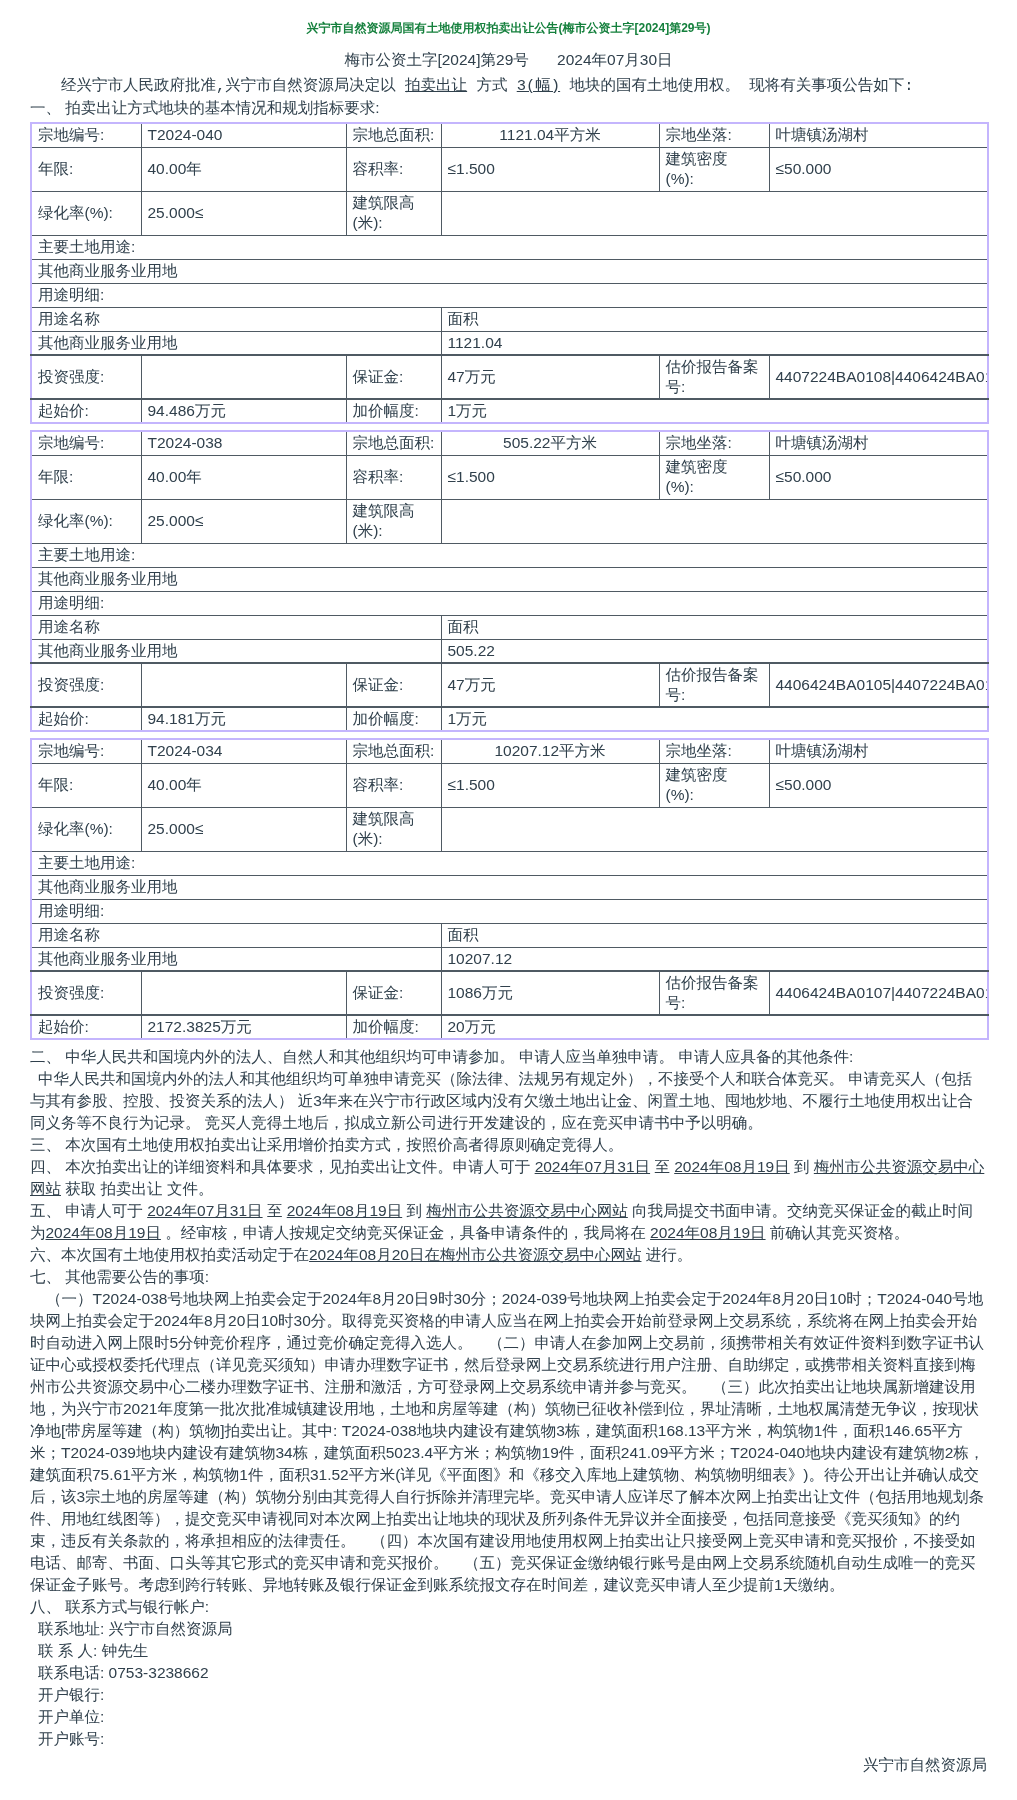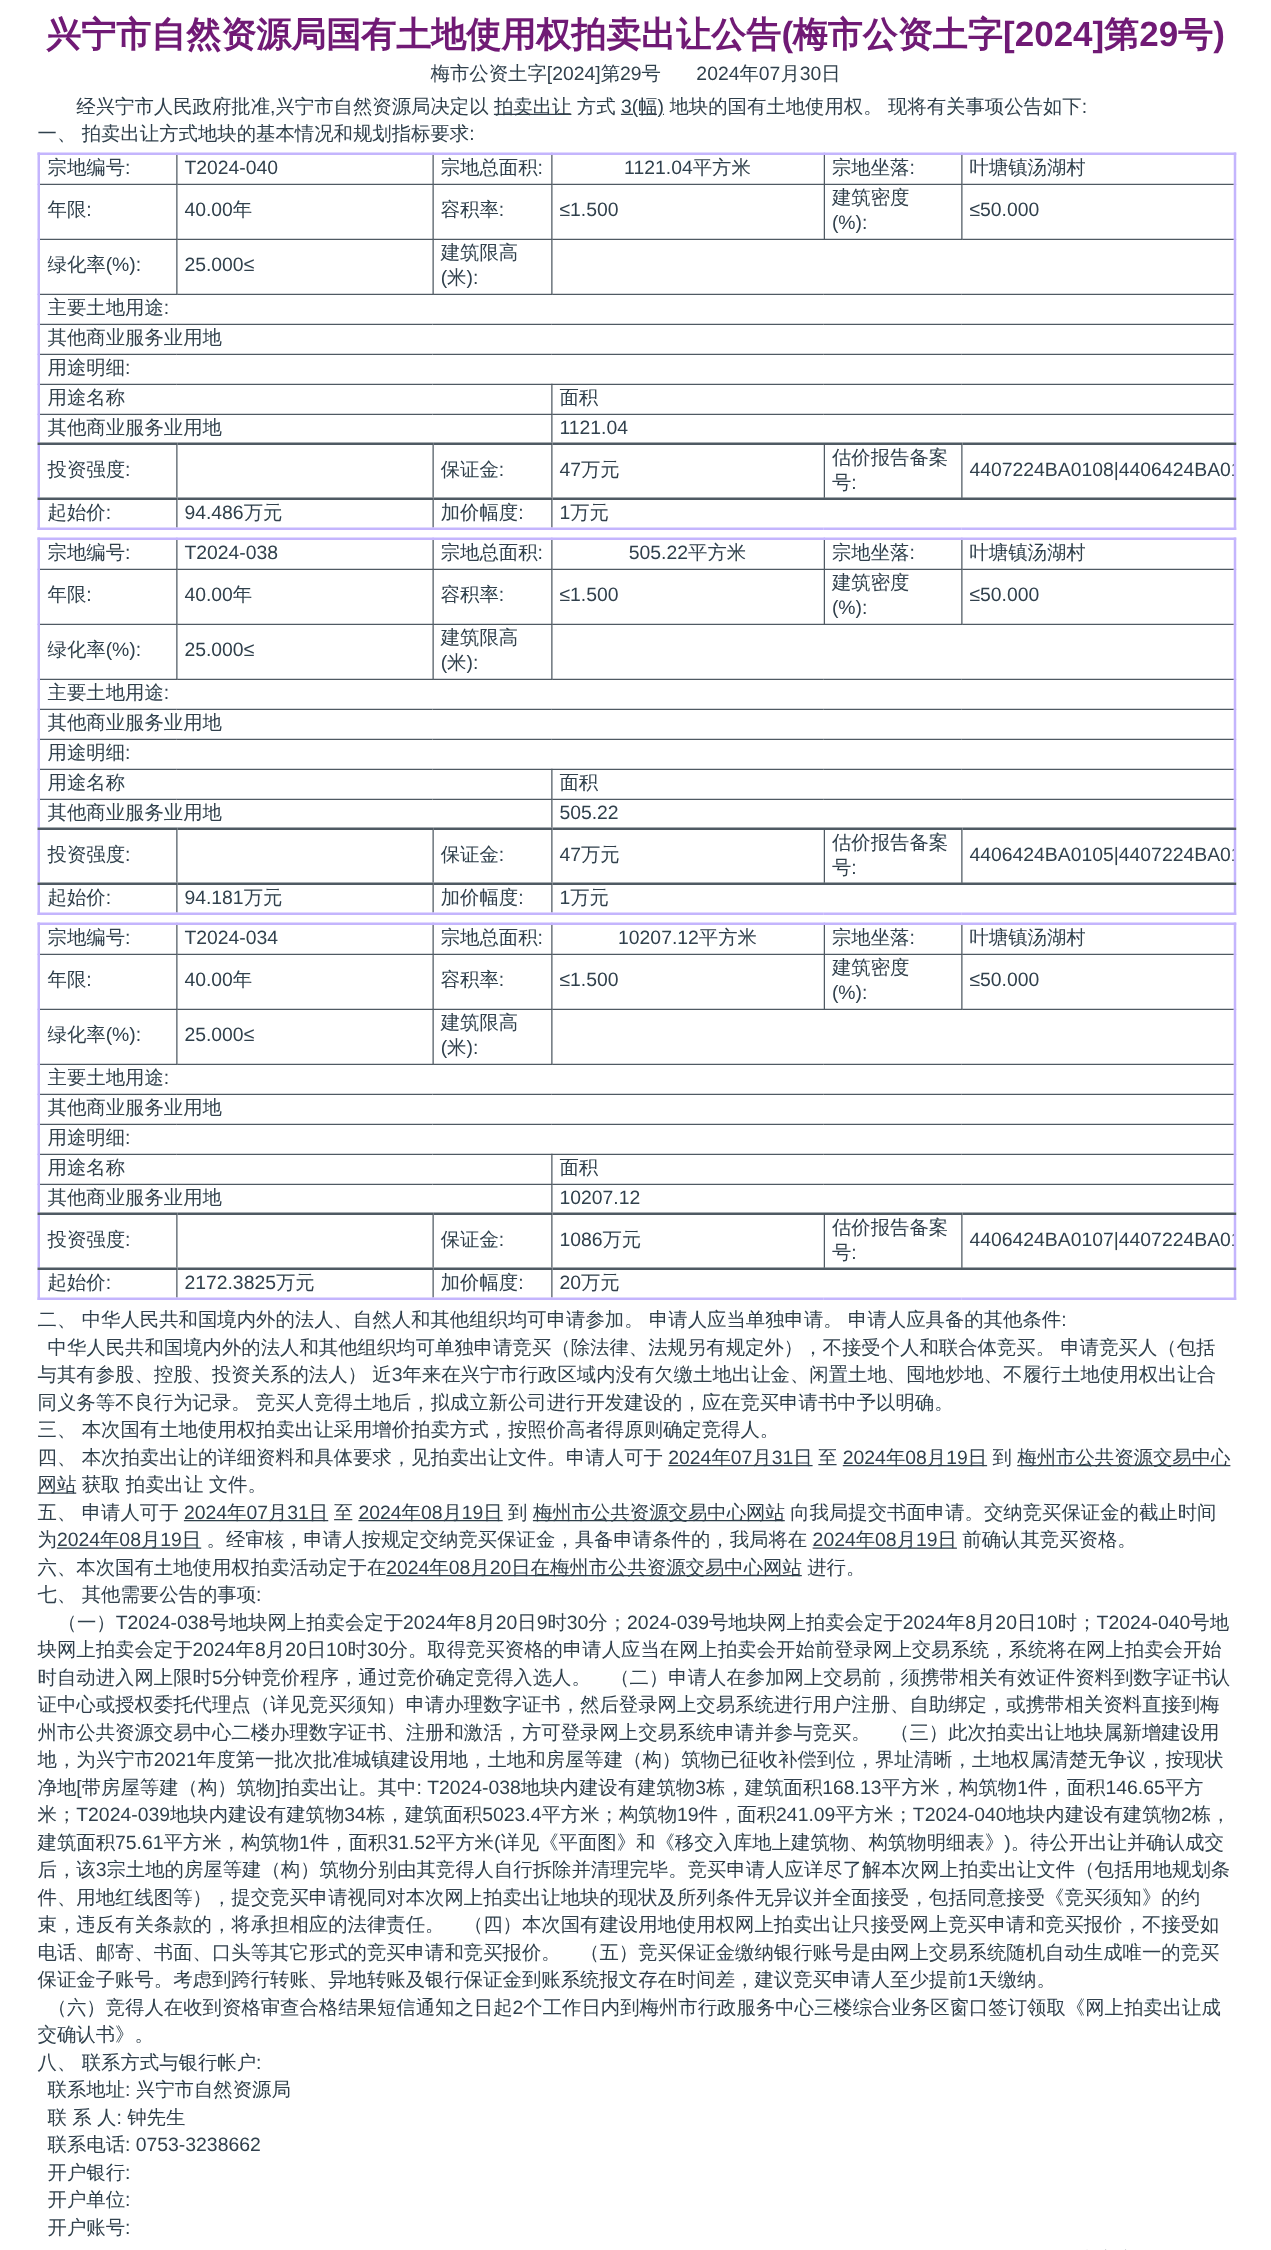--- a/index.html
+++ b/index.html
@@ -7,41 +7,41 @@
     width:1017px;
     font-family:"Liberation Sans","DejaVu Sans",sans-serif;
     color:#30404c;
   }
   .page{
     width:1017px;
     box-sizing:border-box;
     padding:14px 30px 6px 30px;
   }
   .doc-title{
-    font-size:28px;
+    font-size:12px;
     font-weight:bold;
     text-align:center;
     margin:0 0 7px 0;
     line-height:28px;
-    color:#701a75;
+    color:#15803d;
   }
   .subtitle{
     text-align:center;
     font-size:15.5px;
     line-height:22px;
     margin-bottom:4px;
   }
   .subtitle .date-span{margin-left:24px;}
   .flow p{
     margin:0;
     font-size:15.5px;
     line-height:22px;
     word-break:break-all;
   }
-  .ind2{text-indent:31px;}
+  .ind2{text-indent:31px;font-family:Liberation Mono, monospace;}
   .ind1{text-indent:16px;}
   .ind05{text-indent:8px;}
   .u{text-decoration:underline;}
   table.parcel-table{
     width:957px;
     table-layout:fixed;
     border-collapse:collapse;
     margin:3px 0 6px 0;
     border:2px solid #c4b5fd;
   }
@@ -284,21 +284,20 @@
         </tbody>
       </table>
       <p><span>二、 中华人民共和国境内外的法人、自然人和其他组织均可申请参加。 申请人应当单独申请。 申请人应具备的其他条件:</span></p>
       <p class="ind05"><span>中华人民共和国境内外的法人和其他组织均可单独申请竞买（除法律、法规另有规定外），不接受个人和联合体竞买。 申请竞买人（包括与其有参股、控股、投资关系的法人） 近3年来在兴宁市行政区域内没有欠缴土地出让金、闲置土地、囤地炒地、不履行土地使用权出让合同义务等不良行为记录。 竞买人竞得土地后，拟成立新公司进行开发建设的，应在竞买申请书中予以明确。</span></p>
       <p><span>三、 本次国有土地使用权拍卖出让采用增价拍卖方式，按照价高者得原则确定竞得人。</span></p>
       <p><span>四、 本次拍卖出让的详细资料和具体要求，见拍卖出让文件。申请人可于 </span><span class="u">2024年07月31日</span><span> 至 </span><span class="u">2024年08月19日</span><span> 到 </span><span class="u">梅州市公共资源交易中心网站</span><span> 获取 拍卖出让 文件。</span></p>
       <p><span>五、 申请人可于 </span><span class="u">2024年07月31日</span><span> 至 </span><span class="u">2024年08月19日</span><span> 到 </span><span class="u">梅州市公共资源交易中心网站</span><span> 向我局提交书面申请。交纳竞买保证金的截止时间为</span><span class="u">2024年08月19日</span><span> 。经审核，申请人按规定交纳竞买保证金，具备申请条件的，我局将在 </span><span class="u">2024年08月19日</span><span> 前确认其竞买资格。</span></p>
       <p><span>六、本次国有土地使用权拍卖活动定于在</span><span class="u">2024年08月20日在梅州市公共资源交易中心网站</span><span> 进行。</span></p>
       <p><span>七、 其他需要公告的事项:</span></p>
       <p class="ind1"><span>（一）T2024-038号地块网上拍卖会定于2024年8月20日9时30分；2024-039号地块网上拍卖会定于2024年8月20日10时；T2024-040号地块网上拍卖会定于2024年8月20日10时30分。取得竞买资格的申请人应当在网上拍卖会开始前登录网上交易系统，系统将在网上拍卖会开始时自动进入网上限时5分钟竞价程序，通过竞价确定竞得入选人。　（二）申请人在参加网上交易前，须携带相关有效证件资料到数字证书认证中心或授权委托代理点（详见竞买须知）申请办理数字证书，然后登录网上交易系统进行用户注册、自助绑定，或携带相关资料直接到梅州市公共资源交易中心二楼办理数字证书、注册和激活，方可登录网上交易系统申请并参与竞买。　（三）此次拍卖出让地块属新增建设用地，为兴宁市2021年度第一批次批准城镇建设用地，土地和房屋等建（构）筑物已征收补偿到位，界址清晰，土地权属清楚无争议，按现状净地[带房屋等建（构）筑物]拍卖出让。其中: T2024-038地块内建设有建筑物3栋，建筑面积168.13平方米，构筑物1件，面积146.65平方米；T2024-039地块内建设有建筑物34栋，建筑面积5023.4平方米；构筑物19件，面积241.09平方米；T2024-040地块内建设有建筑物2栋，建筑面积75.61平方米，构筑物1件，面积31.52平方米(详见《平面图》和《移交入库地上建筑物、构筑物明细表》)。待公开出让并确认成交后，该3宗土地的房屋等建（构）筑物分别由其竞得人自行拆除并清理完毕。竞买申请人应详尽了解本次网上拍卖出让文件（包括用地规划条件、用地红线图等），提交竞买申请视同对本次网上拍卖出让地块的现状及所列条件无异议并全面接受，包括同意接受《竞买须知》的约束，违反有关条款的，将承担相应的法律责任。　（四）本次国有建设用地使用权网上拍卖出让只接受网上竞买申请和竞买报价，不接受如电话、邮寄、书面、口头等其它形式的竞买申请和竞买报价。　（五）竞买保证金缴纳银行账号是由网上交易系统随机自动生成唯一的竞买保证金子账号。考虑到跨行转账、异地转账及银行保证金到账系统报文存在时间差，建议竞买申请人至少提前1天缴纳。</span></p>
-      <p class="ind05"><span>（六）竞得人在收到资格审查合格结果短信通知之日起2个工作日内到梅州市行政服务中心三楼综合业务区窗口签订领取《网上拍卖出让成交确认书》。</span></p>
       <p><span>八、 联系方式与银行帐户:</span></p>
       <p class="ind05"><span>联系地址: 兴宁市自然资源局</span></p>
       <p class="ind05"><span>联 系 人: 钟先生</span></p>
       <p class="ind05"><span>联系电话: 0753-3238662</span></p>
       <p class="ind05"><span>开户银行:</span></p>
       <p class="ind05"><span>开户单位:</span></p>
       <p class="ind05"><span>开户账号:</span></p>
     </div>
   <div class="doc-footer">兴宁市自然资源局</div>
 

